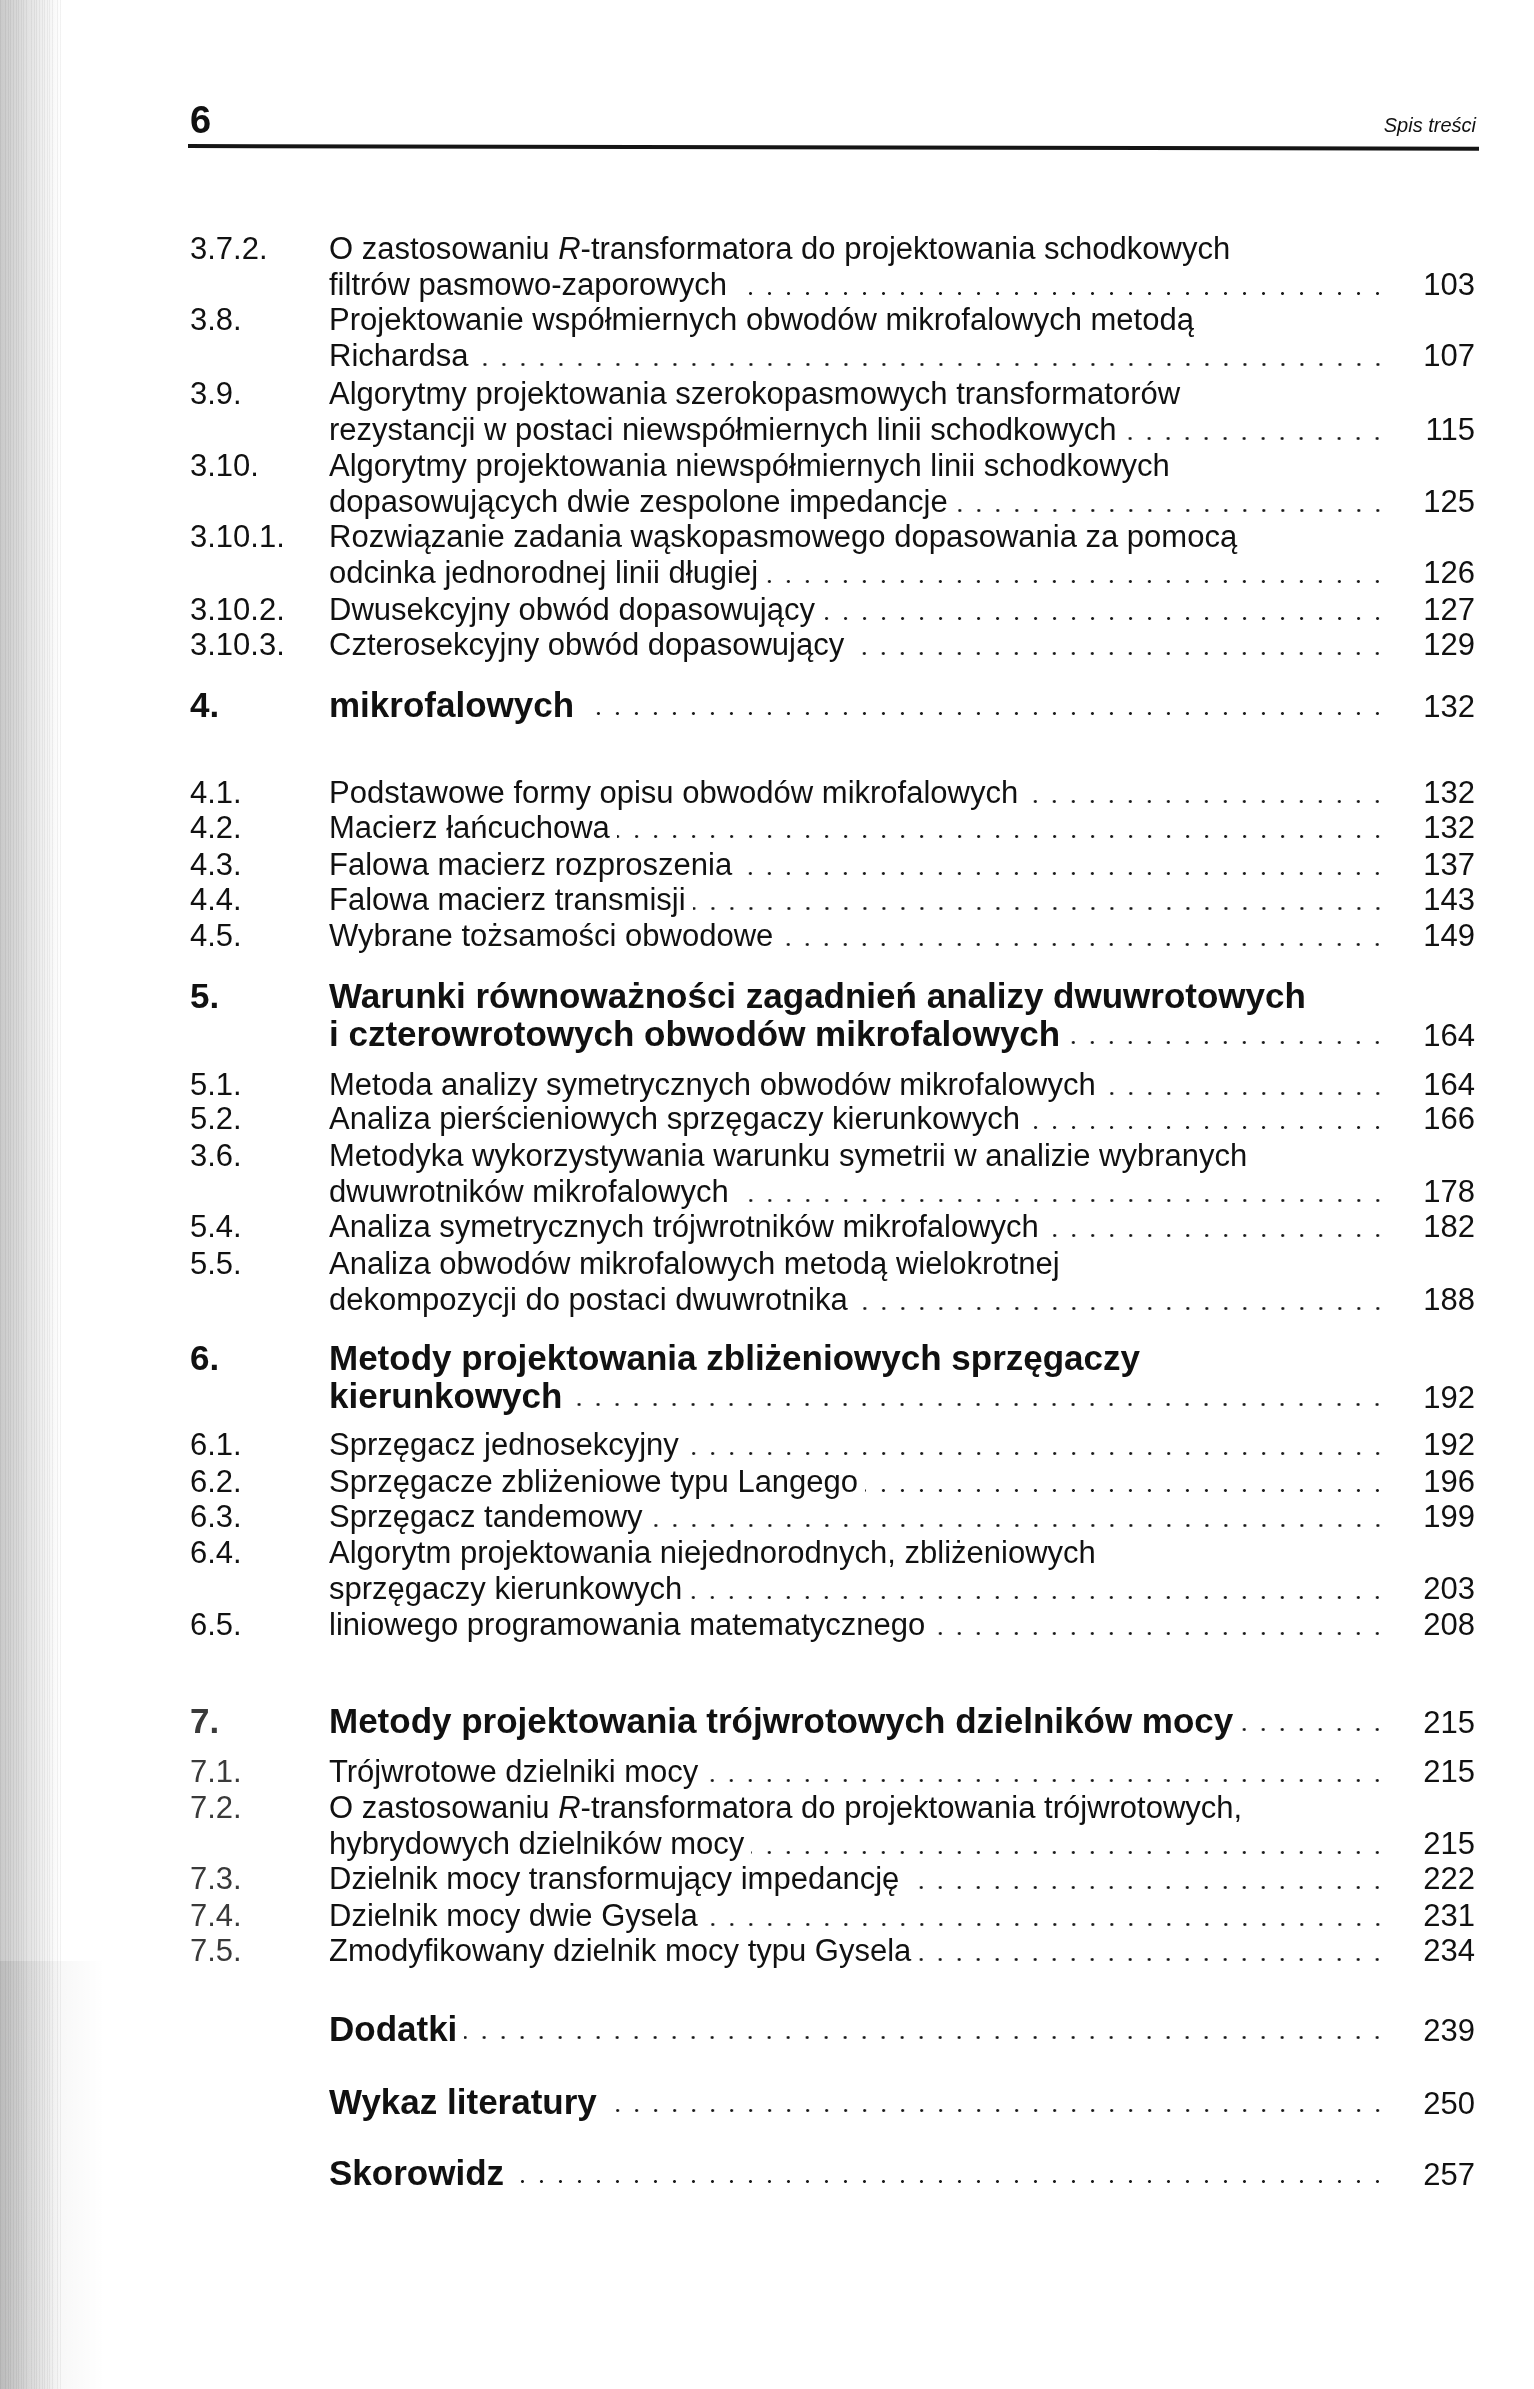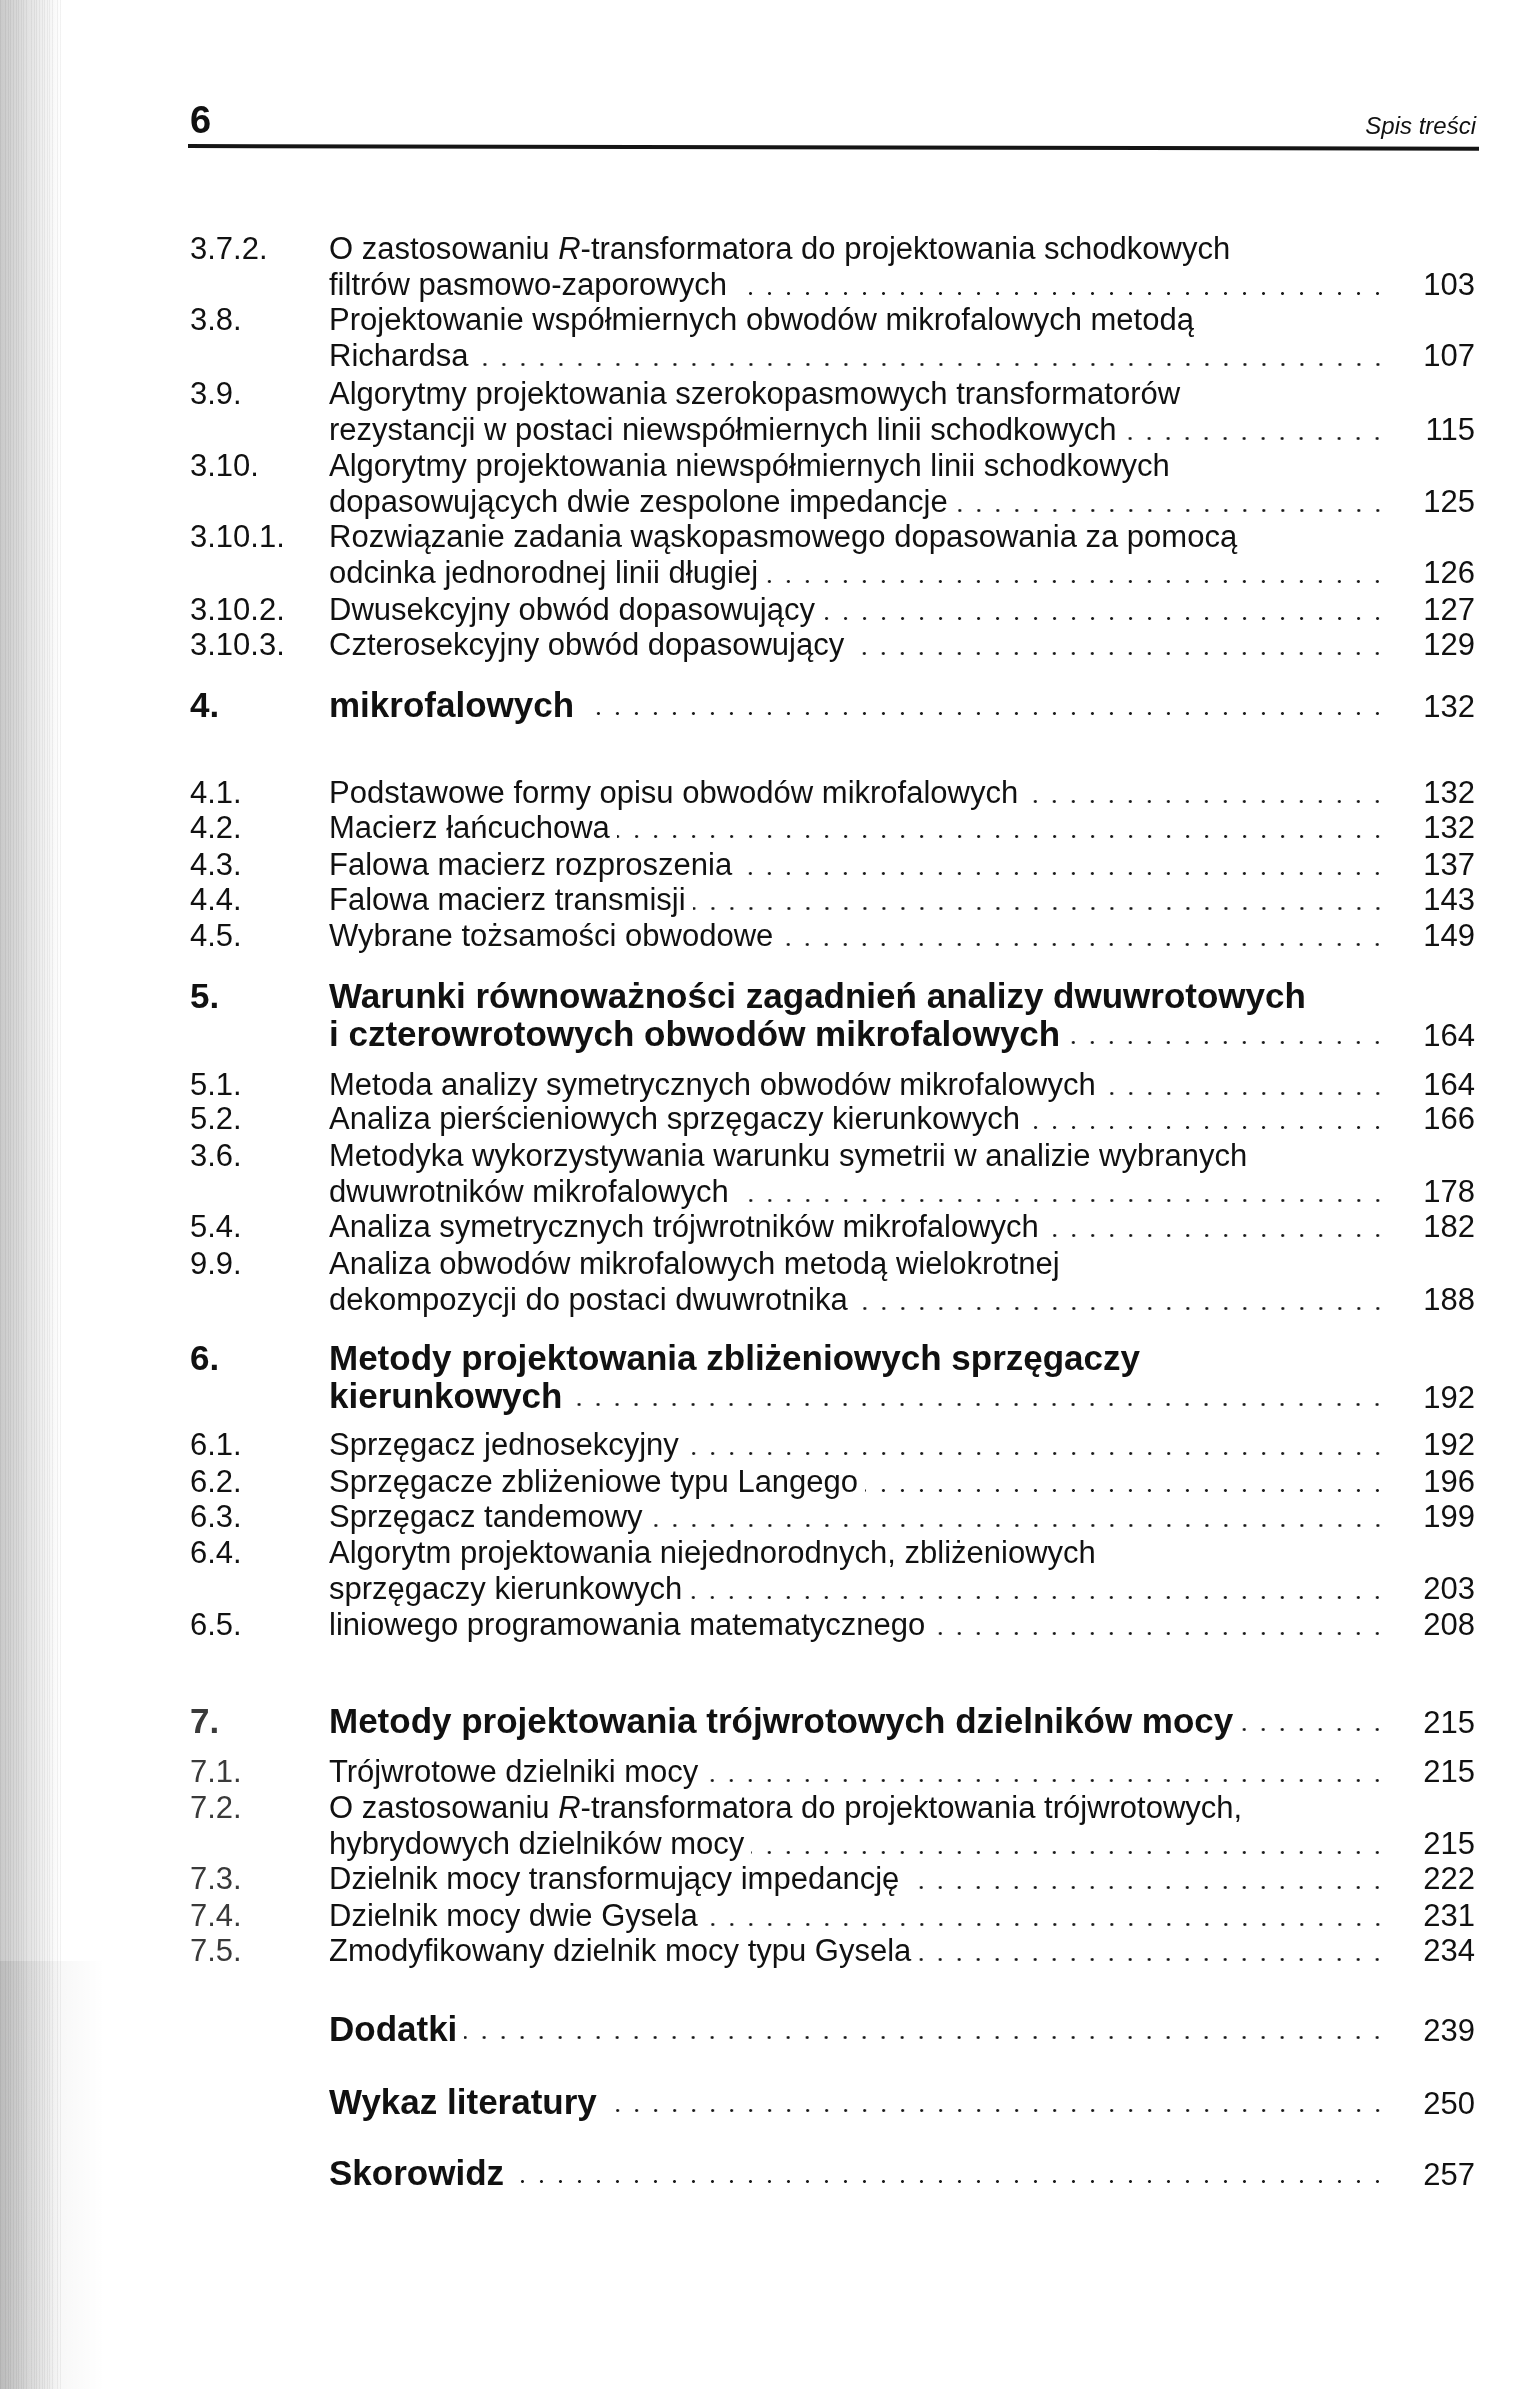--- a/index.html
+++ b/index.html
@@ -18,21 +18,21 @@
   .scan-shade-bottom {
     position: absolute; left: 0; top: 1961px; width: 105px; height: 429px;
     background: linear-gradient(90deg, rgba(0,0,0,0.07), rgba(0,0,0,0));
   }
   .run-head-num {
     position: absolute; left: 190px; top: 98px;
     font-size: 38px; font-weight: bold; line-height: 44px;
   }
   .run-head-title {
     position: absolute; right: 59px; top: 108px;
-    font-size: 24px; font-style: italic; line-height: 35px;
+    font-size: 20px; font-style: italic; line-height: 35px;
   }
   .run-head-rule {
     position: absolute; left: 188px; top: 144px; width: 1291px; height: 3.5px;
     background: #151515; transform: rotate(0.12deg); transform-origin: left center;
   }
   .toc { position: absolute; left: 0; top: 0; width: 1228px; height: 2389px; margin-top: 40px; }
   .entry { position: absolute; left: 0; width: 1535px; }
   .entry-num {
     position: absolute; left: 190px; top: 0;
     font-size: 31px; line-height: 36px; white-space: nowrap;
@@ -267,21 +267,21 @@
       <div class="entry-num">5.4.</div>
       <div class="entry-lines">
         <div class="line">
           <span class="line-text">Analiza symetrycznych trójwrotników mikrofalowych</span>
           <span class="leader"></span>
           <span class="page">182</span>
         </div>
       </div>
     </div>
     <div class="entry" style="top: 1206px;">
-      <div class="entry-num">9.9.</div>
+      <div class="entry-num">5.5.</div>
       <div class="entry-lines">
         <div class="line">
           <span class="line-text">Analiza obwodów mikrofalowych metodą wielokrotnej</span>
         </div>
         <div class="line">
           <span class="line-text">dekompozycji do postaci dwuwrotnika</span>
           <span class="leader"></span>
           <span class="page">188</span>
         </div>
       </div>

